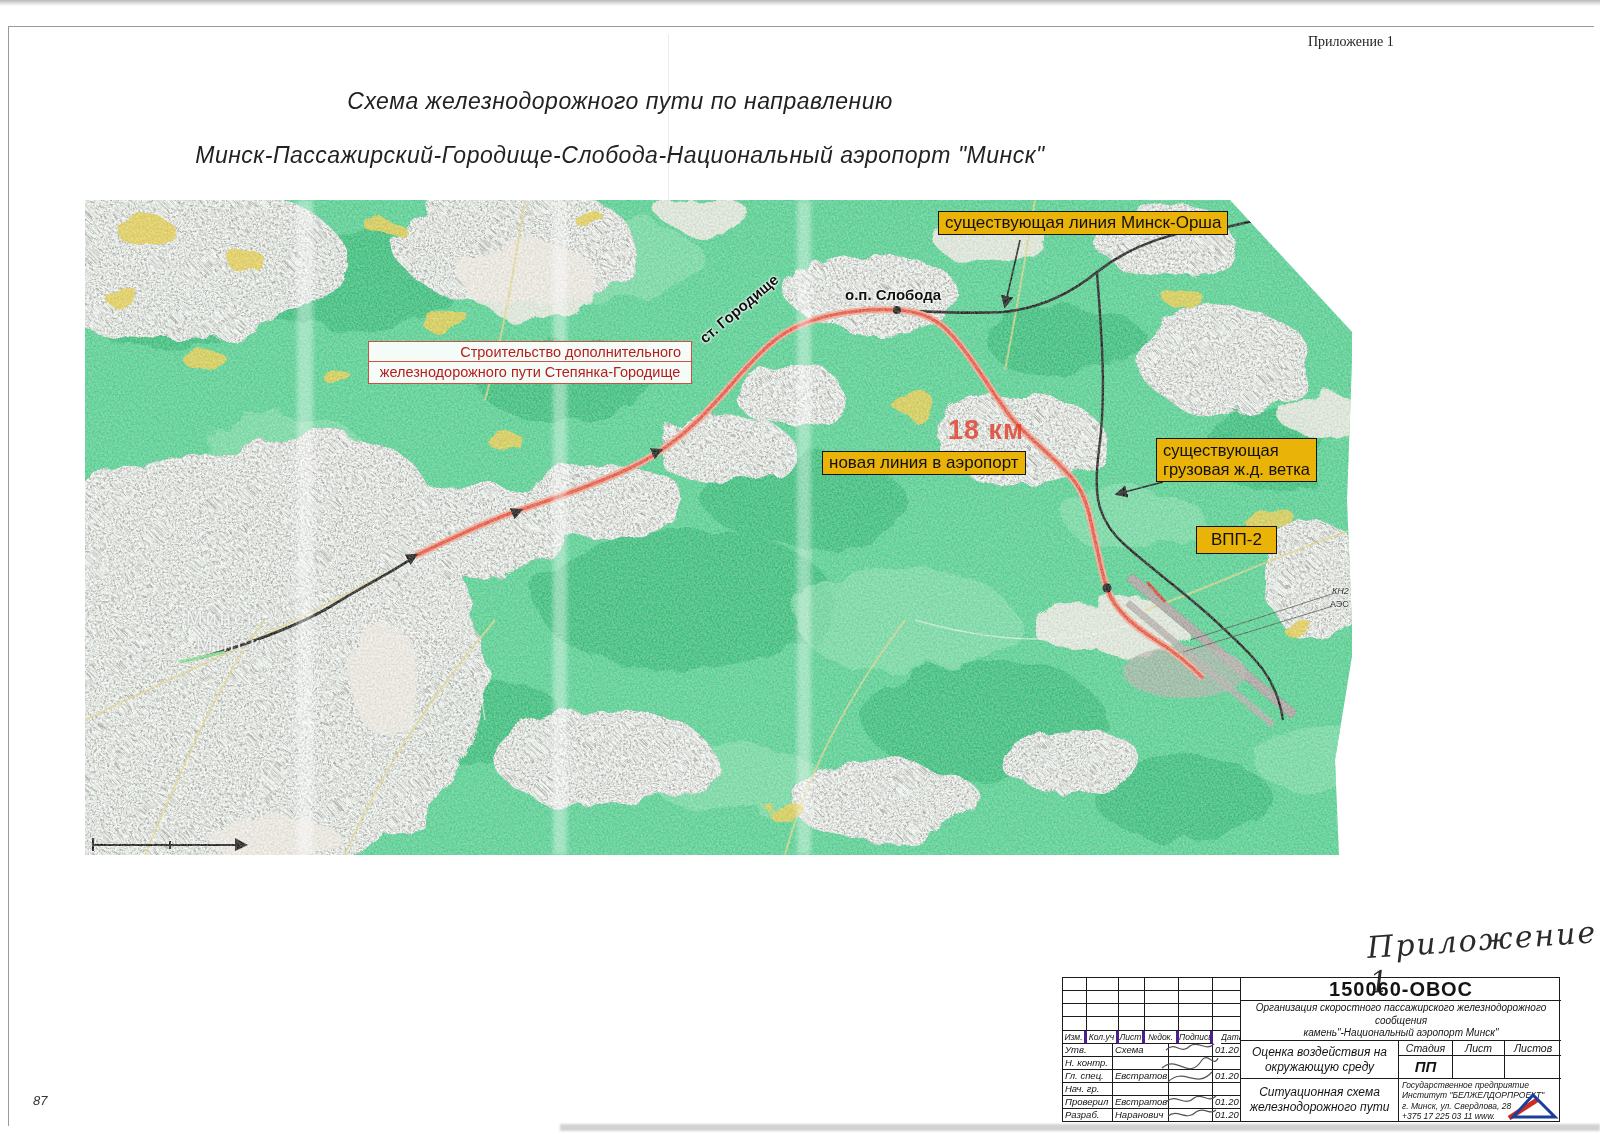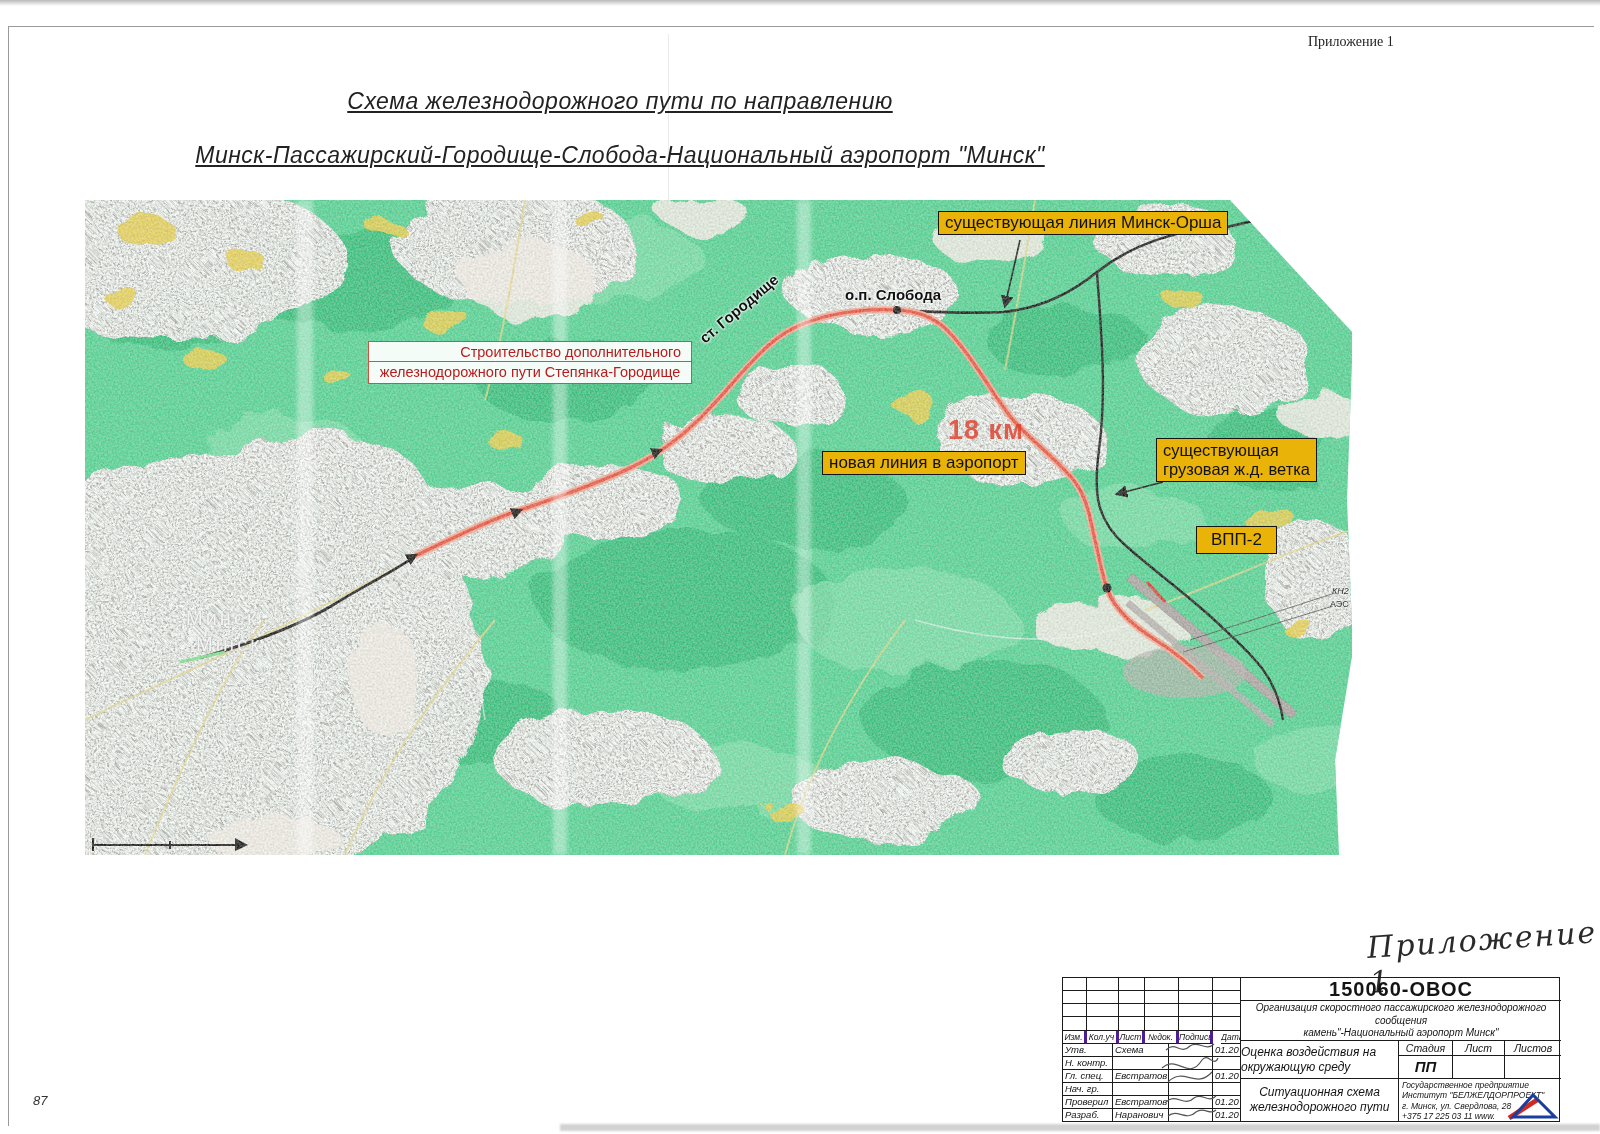--- a/index.html
+++ b/index.html
@@ -5,21 +5,21 @@
   html,body{margin:0;padding:0;background:#ffffff;}
   .sheet{position:relative;width:1600px;height:1134px;background:#fff;overflow:hidden;
          font-family:"Liberation Sans",sans-serif;color:#1c1c1c;}
   .abs{position:absolute;}
   .scan-top{left:0;top:0;width:1600px;height:6px;background:linear-gradient(#b9b9b9,rgba(255,255,255,0));}
   .frame-left{left:8px;top:26px;width:1px;height:1100px;background:#9a9a9a;}
   .frame-top{left:8px;top:26px;width:1586px;height:1px;background:#9a9a9a;}
   .fold-title{left:668px;top:34px;width:1px;height:168px;background:rgba(0,0,0,0.08);}
   .corner-note{left:1308px;top:34px;font-family:"Liberation Serif",serif;font-size:14px;color:#222;}
   .main-title{left:180px;width:880px;text-align:center;font-style:italic;font-size:23px;
-              letter-spacing:0.5px;color:#222;text-decoration:underline;}
+              letter-spacing:0.5px;color:#222;}
   .page-number{left:33px;top:1093px;font-size:13px;font-style:italic;color:#333;}
   .map-wrap{left:85px;top:200px;width:1267px;height:655px;
             clip-path:polygon(0 0,1145px 0,1268px 133px,1262px 300px,1268px 450px,1250px 560px,1254px 655px,0 655px);}
   .fold{position:absolute;top:0;height:655px;background:rgba(255,255,255,0.38);filter:blur(2px);}
   .map-label{position:absolute;font-family:"Liberation Sans",sans-serif;color:#111;}
   .boxed{border:1.5px solid #141414;background:#eab308;padding:1px 6px;font-size:17px;white-space:nowrap;}
   .halo{text-shadow:0 0 3px #fff,0 0 3px #fff,0 0 2px #fff;font-weight:bold;}
   .constr{border:1px solid #cf5140;background:rgba(255,255,255,0.93);color:#b91c1c;width:322px;font-size:14.5px;}
   .constr .l1{text-align:right;padding:2px 10px 1px 4px;border-bottom:1px solid #cf5140;}
   .constr .l2{text-align:center;padding:2px 4px 3px;}
@@ -39,21 +39,21 @@
   .revhead div:last-child{border-right:none;margin-left:8px;}
   .rolerow{height:13px;display:grid;grid-template-columns:50px 56px 44px 28px;font-size:9.5px;line-height:12px;}
   .rolerow div{border-right:1px solid #1b1b1b;border-bottom:1px solid #1b1b1b;padding-left:2px;overflow:hidden;white-space:nowrap;}
   .rolerow div:last-child{border-right:none;}
   .rolerow:last-child div{border-bottom:none;}
   .stamp-right{width:320px;display:flex;flex-direction:column;}
   .docnum{height:23px;border-bottom:1.5px solid #1b1b1b;text-align:center;font-style:normal;
           font-size:20px;font-weight:bold;letter-spacing:1px;line-height:22px;}
   .desc{height:40px;border-bottom:1.5px solid #1b1b1b;font-size:10px;line-height:12.5px;text-align:center;padding-top:1px;}
   .mid{height:38px;border-bottom:1.5px solid #1b1b1b;display:flex;}
-  .mid-left{width:158px;border-right:1.5px solid #1b1b1b;font-size:12px;line-height:15px;padding-top:4px;}
+  .mid-left{width:158px;border-right:1.5px solid #1b1b1b;text-align:center;font-size:12px;line-height:15px;padding-top:4px;}
   .minitable{width:162px;display:flex;flex-direction:column;}
   .minihead{height:15px;display:flex;font-size:10.5px;text-align:center;line-height:14px;}
   .minihead div{border-right:1px solid #1b1b1b;border-bottom:1px solid #1b1b1b;}
   .minihead div:last-child{border-right:none;}
   .minivals{flex:1;display:flex;}
   .minivals div{border-right:1px solid #1b1b1b;text-align:center;font-size:15px;font-weight:bold;line-height:21px;}
   .minivals div:last-child{border-right:none;}
   .bot{flex:1;display:flex;}
   .bot-left{width:158px;border-right:1.5px solid #1b1b1b;text-align:center;font-size:12px;line-height:15px;padding-top:6px;}
   .org{width:162px;position:relative;font-size:8.5px;line-height:9.5px;padding:2px 2px 0 3px;}

